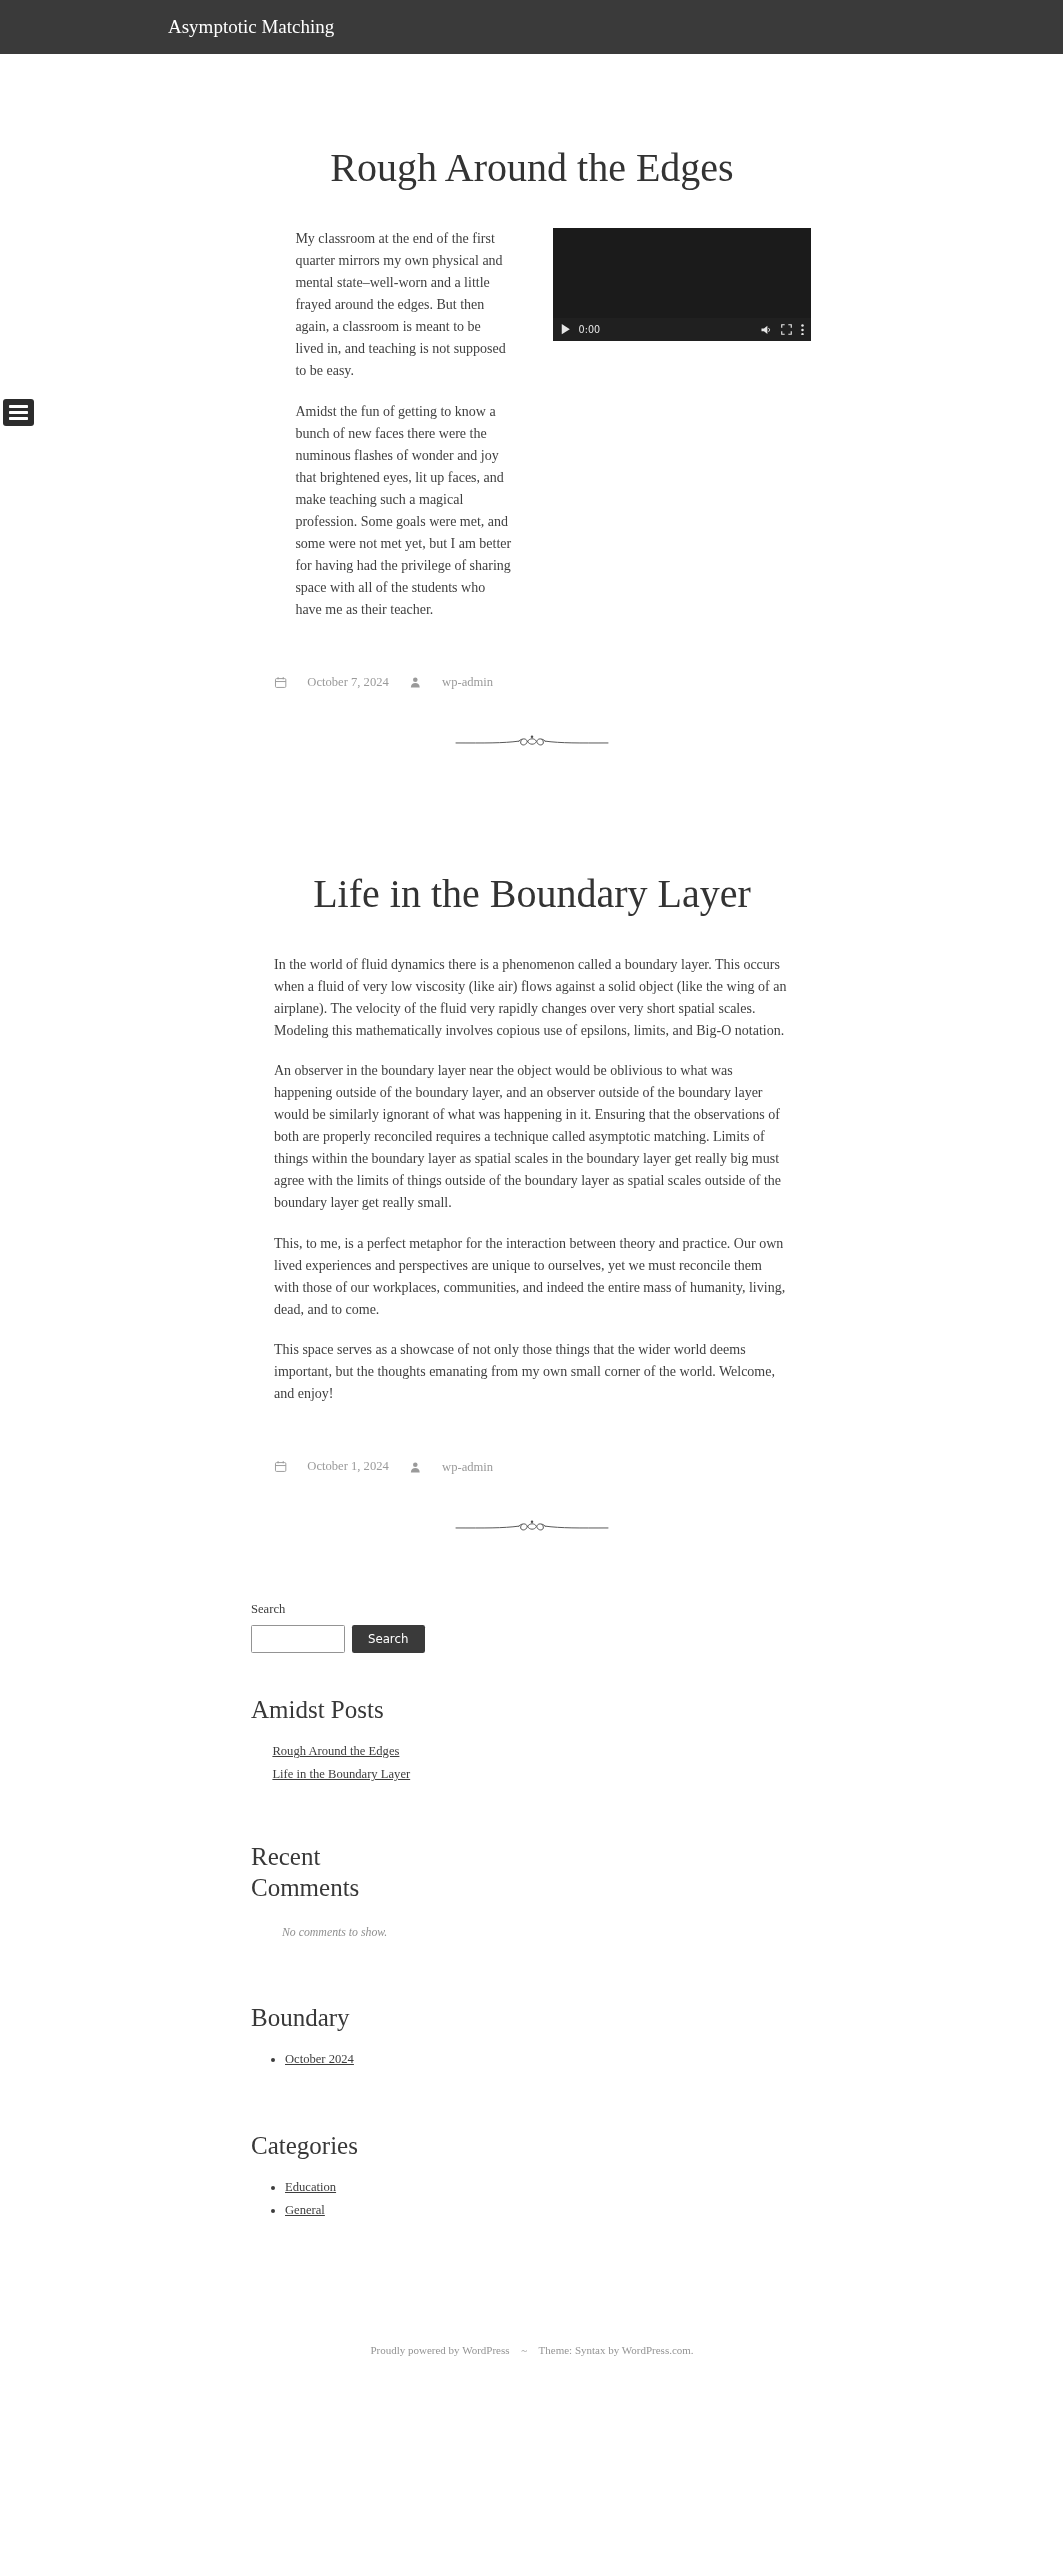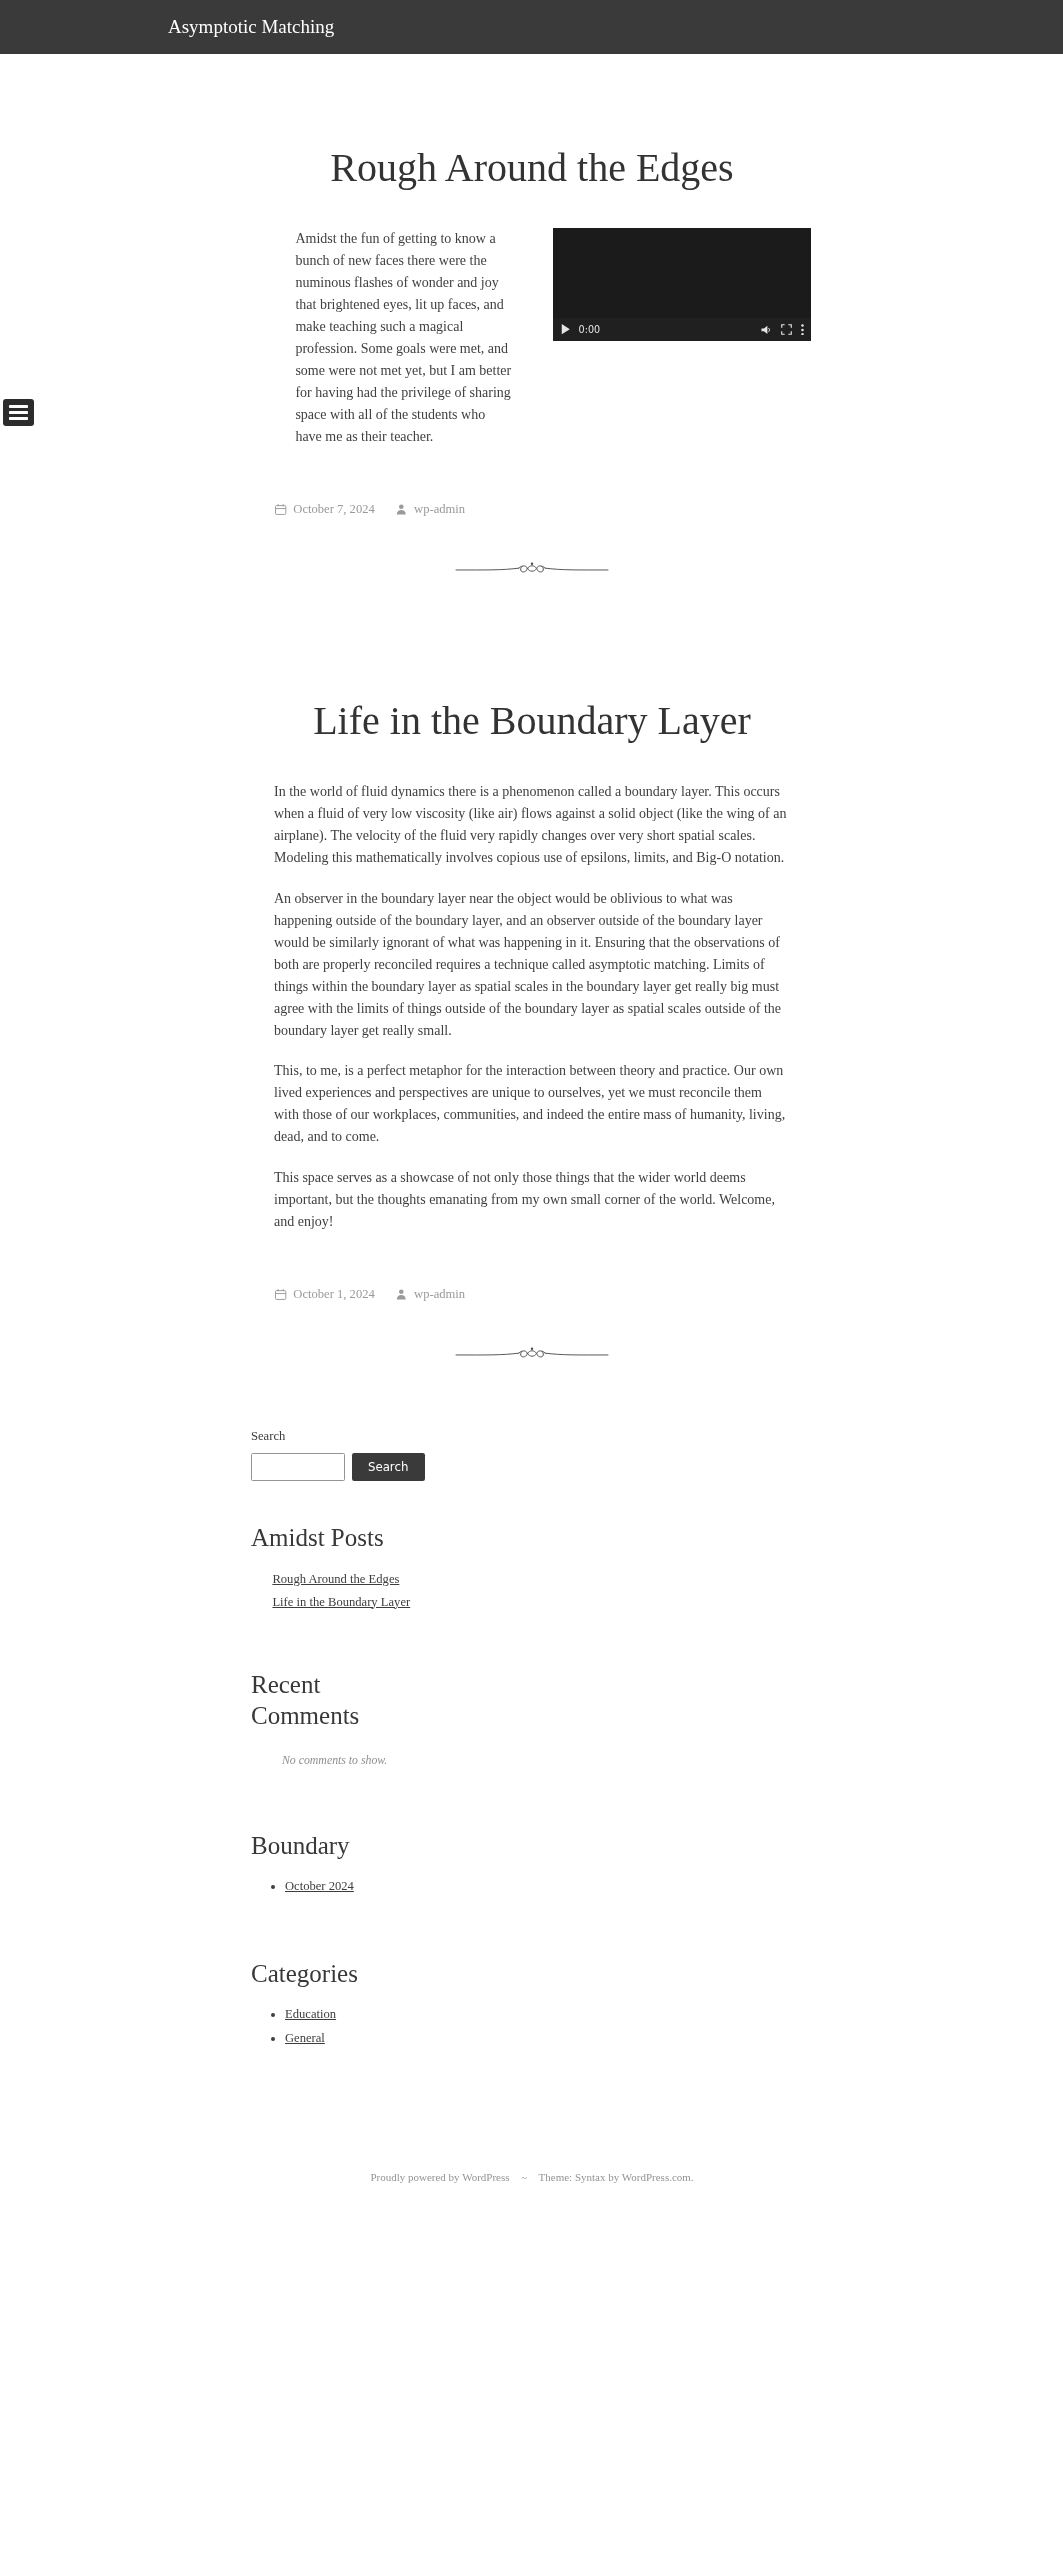--- a/index.html
+++ b/index.html
@@ -129,22 +129,21 @@
   .entry-meta {
     margin-top: 55px;
     display: flex;
     align-items: center;
     color: #9a9a9a;
     font-size: 12.6px;
     line-height: 1;
   }
   .meta-item {
     display: inline-flex;
-    align-items: center;
-    gap: 6px;
+    gap: 20px;
     margin-right: 20.7px;
   }
   .meta-item a {
     color: #9a9a9a;
     text-decoration: none;
   }
 
   
   .flourish-wrap {
     margin: 43px auto 0 auto;
@@ -257,20 +256,21 @@
   </span>
 </button>
 
 <main class="site-main">
 
   <article class="post post-1">
     <h1 class="entry-title">Rough Around the Edges</h1>
 
     <div class="entry post1-row">
       <div class="post1-text">
+        <p>My classroom at the end of the first quarter mirrors my own physical and mental state–well-worn and a little frayed around the edges. But then again, a classroom is meant to be lived in, and teaching is not supposed to be easy.</p>
         <p>Amidst the fun of getting to know a bunch of new faces there were the numinous flashes of wonder and joy that brightened eyes, lit up faces, and make teaching such a magical profession. Some goals were met, and some were not met yet, but I am better for having had the privilege of sharing space with all of the students who have me as their teacher.</p>
       </div>
 
       <div class="video-player">
         <div class="video-screen"></div>
         <div class="video-controls">
           <button class="vc-btn">
             <svg width="8.9" height="10.3" viewBox="0 0 12 14">
                 <polygon points="1,0 12,7 1,14" fill="#e6e6e6"></polygon>
               </svg>

